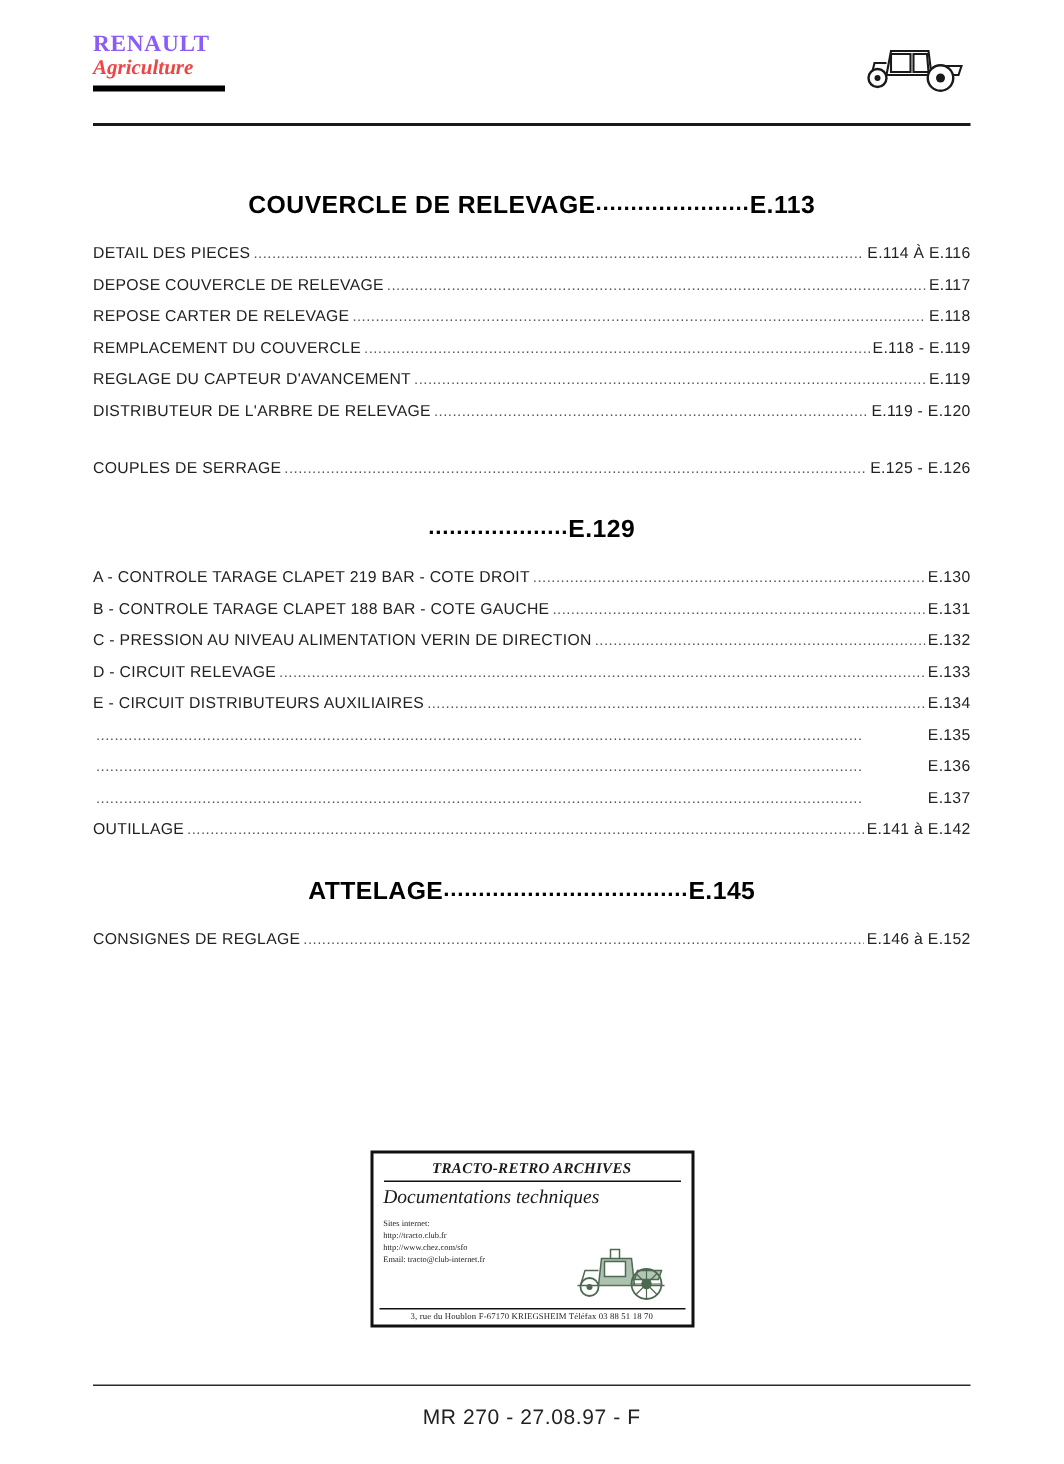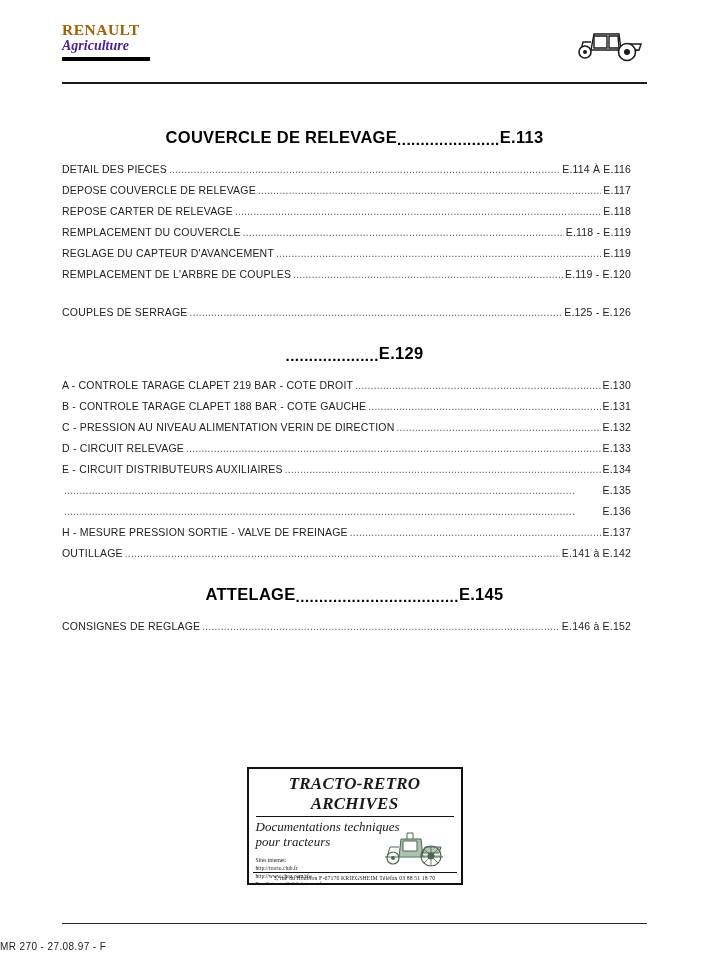--- a/index.html
+++ b/index.html
@@ -36,28 +36,28 @@
     position: absolute;
     left: 0;
     top: 0;
     line-height: 1.05;
   }
   .brand-name {
     font-family: "Liberation Serif", serif;
     font-weight: bold;
     font-size: 15.5px;
     letter-spacing: 0.5px;
-    color: #a16207;
+    color: #8b5cf6;
   }
   .brand-sub {
     font-family: "Liberation Serif", serif;
     font-weight: bold;
     font-style: italic;
     font-size: 14px;
-    color: #4c1d95;
+    color: #ef4444;
     margin-top: 1px;
   }
   .brand-rule {
     margin-top: 3px;
     width: 88px;
     height: 4px;
     background: #000;
   }
   .tractor-icon {
     position: absolute;
@@ -89,42 +89,42 @@
 
   .section-title {
     text-align: center;
     font-size: 16.5px;
     font-weight: bold;
     color: #000;
     letter-spacing: 0.3px;
     margin: 0 0 16px 0;
     display: flex;
     justify-content: center;
-    align-items: flex-end;
+    align-items: flex-start;
     padding: 0 18px;
   }
   .section-title .st-label {
     white-space: nowrap;
   }
   .section-title .st-dots {
     flex: 0 1 auto;
     min-width: 10px;
     overflow: hidden;
     white-space: nowrap;
     letter-spacing: 0.5px;
     font-weight: bold;
     font-size: 15px;
     line-height: 1;
   }
   .section-title .st-page {
     white-space: nowrap;
   }
 
   .entries {
-    margin: 0 16px 26px 0;
+    margin: 0 0 26px 0;
   }
   .entry {
     display: flex;
     align-items: baseline;
     font-size: 10.5px;
     letter-spacing: 0.2px;
     color: #222;
     margin-bottom: 9px;
     white-space: nowrap;
   }
@@ -155,21 +155,21 @@
     border: 2px solid #111;
     background: #fff;
     box-sizing: border-box;
     padding: 5px 7px 4px 7px;
     overflow: hidden;
   }
   .stamp-title {
     font-family: "Liberation Serif", serif;
     font-style: italic;
     font-weight: bold;
-    font-size: 17px;
+    font-size: 10px;
     text-align: center;
     letter-spacing: 0.2px;
     border-bottom: 1px solid #111;
     padding-bottom: 2px;
   }
   .stamp-sub {
     font-family: "Liberation Serif", serif;
     font-style: italic;
     font-size: 13px;
     line-height: 1.15;
@@ -211,21 +211,22 @@
     right: 62px;
     bottom: 52px;
     height: 1px;
     background: #2a2a2a;
   }
   .footer-text {
     position: absolute;
     left: 0;
     right: 0;
     bottom: 24px;
-    font-size: 10px;
+    text-align: center;
+    font-size: 14px;
     letter-spacing: 0.4px;
     color: #222;
     margin-top: 20px;
   }
 </style>
 </head>
 <body>
 
 <div class="page">
 
@@ -282,21 +283,21 @@
           <span class="e-label">REMPLACEMENT DU COUVERCLE</span>
           <span class="e-dots">......................................................................................................................................................................</span>
           <span class="e-page">E.118 - E.119</span>
         </div>
         <div class="entry">
           <span class="e-label">REGLAGE DU CAPTEUR D'AVANCEMENT</span>
           <span class="e-dots">......................................................................................................................................................................</span>
           <span class="e-page">E.119</span>
         </div>
         <div class="entry">
-          <span class="e-label">REMPLACEMENT DE L'ARBRE DE COUPLES</span>
+          <span class="e-label">DISTRIBUTEUR DE L'ARBRE DE RELEVAGE</span>
           <span class="e-dots">......................................................................................................................................................................</span>
           <span class="e-page">E.119 - E.120</span>
         </div>
       </div>
     </div>
 
     <div class="section">
       <div class="entries">
         <div class="entry">
           <span class="e-label">COUPLES DE SERRAGE</span>
@@ -339,21 +340,20 @@
         </div>
         <div class="entry">
           <span class="e-dots">......................................................................................................................................................................</span>
           <span class="e-page">E.135</span>
         </div>
         <div class="entry">
           <span class="e-dots">......................................................................................................................................................................</span>
           <span class="e-page">E.136</span>
         </div>
         <div class="entry">
-          <span class="e-label">H - MESURE PRESSION SORTIE - VALVE DE FREINAGE</span>
           <span class="e-dots">......................................................................................................................................................................</span>
           <span class="e-page">E.137</span>
         </div>
         <div class="entry">
           <span class="e-label">OUTILLAGE</span>
           <span class="e-dots">......................................................................................................................................................................</span>
           <span class="e-page">E.141 à E.142</span>
         </div>
       </div>
     </div>
@@ -372,21 +372,20 @@
         </div>
       </div>
     </div>
 
   </div>
 
   <div class="stamp">
     <div class="stamp-title">TRACTO-RETRO ARCHIVES</div>
     <div class="stamp-sub">
       <div>Documentations techniques</div>
-      <div>pour tracteurs</div>
     </div>
     <div class="stamp-links">
       <div>Sites internet:</div>
       <div>http://tracto.club.fr</div>
       <div>http://www.chez.com/sfo</div>
       <div>Email: tracto@club-internet.fr</div>
     </div>
     <div class="stamp-tractor">
       <svg viewBox="0 0 76 46" width="76" height="46" xmlns="http://www.w3.org/2000/svg">
         <g stroke="#2f4f34" stroke-width="1" fill="none">

